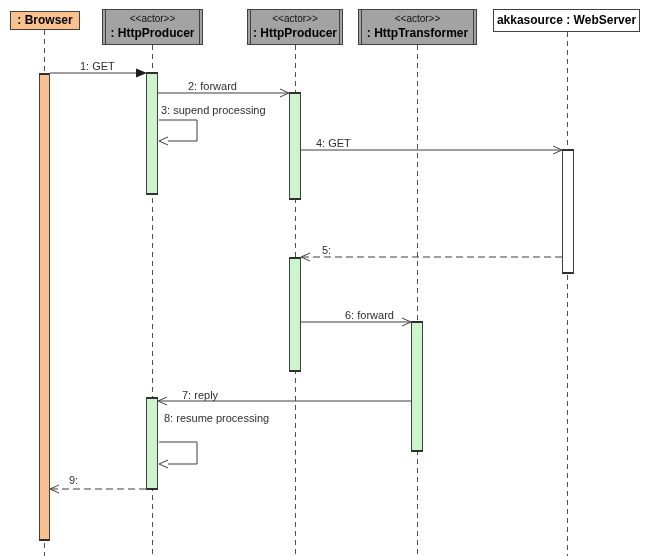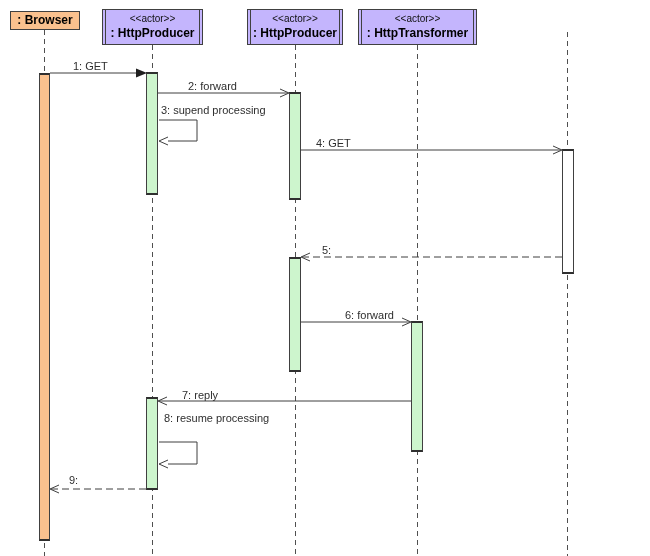--- a/index.html
+++ b/index.html
@@ -6,21 +6,21 @@
   #canvas{
     position:relative;width:650px;height:556px;background:#ffffff;overflow:hidden;
     font-family:"Liberation Sans", sans-serif;
   }
   
   .pbox{
     position:absolute;box-sizing:border-box;border:1px solid #404040;
     display:flex;flex-direction:column;justify-content:center;align-items:center;
     z-index:5;line-height:1.25;
   }
-  .pbox.actor{background:#c4b5fd;}
+  .pbox.actor{background:#a3a3a3;}
   .pbox.actor::before,.pbox.actor::after{
     content:"";position:absolute;top:0;bottom:0;width:1px;background:#404040;
   }
   .pbox.actor::before{left:2px;}
   .pbox.actor::after{right:2px;}
   .stereo{font-size:10px;color:#111;}
   .pname{font-size:12px;font-weight:bold;color:#000;white-space:nowrap;}
   
   .lifeline{
     position:absolute;width:1px;z-index:1;
@@ -84,21 +84,21 @@
       <path d="M167,397 L158,401 L167,405"></path>
 
       <polyline points="159,442 197,442 197,464 168,464"></polyline>
       <path d="M168,460 L159,464 L168,468"></path>
 
       <line x1="146" y1="489" x2="51" y2="489" stroke-dasharray="7 4"></line>
       <path d="M59,485 L50,489 L59,493"></path>
     </g>
   </svg>
 
-  <div class="mlabel" style="left:73px;top:60px">1: GET</div>
+  <div class="mlabel" style="left:80px;top:60px">1: GET</div>
   <div class="mlabel" style="left:188px;top:80px">2: forward</div>
   <div class="mlabel" style="left:161px;top:104px">3: supend processing</div>
   <div class="mlabel" style="left:316px;top:137px">4: GET</div>
   <div class="mlabel" style="left:322px;top:244px">5:</div>
   <div class="mlabel" style="left:345px;top:309px">6: forward</div>
   <div class="mlabel" style="left:182px;top:389px">7: reply</div>
   <div class="mlabel" style="left:164px;top:412px">8: resume processing</div>
   <div class="mlabel" style="left:69px;top:474px">9:</div>
 
   <div class="pbox" style="left:10px;top:11px;width:70px;height:19px;background:#fac18e">
@@ -113,14 +113,17 @@
   <div class="pbox actor" style="left:247px;top:9px;width:96px;height:36px">
     <div class="stereo">&lt;&lt;actor&gt;&gt;</div>
     <div class="pname">: HttpProducer</div>
   </div>
 
   <div class="pbox actor" style="left:358px;top:9px;width:119px;height:36px">
     <div class="stereo">&lt;&lt;actor&gt;&gt;</div>
     <div class="pname">: HttpTransformer</div>
   </div>
 
+  <div class="pbox" style="left:493px;top:9px;width:147px;height:23px;background:#ffffff">
+    <div class="pname">akkasource : WebServer</div>
+  </div>
 
 </div>
 
 </body></html>

